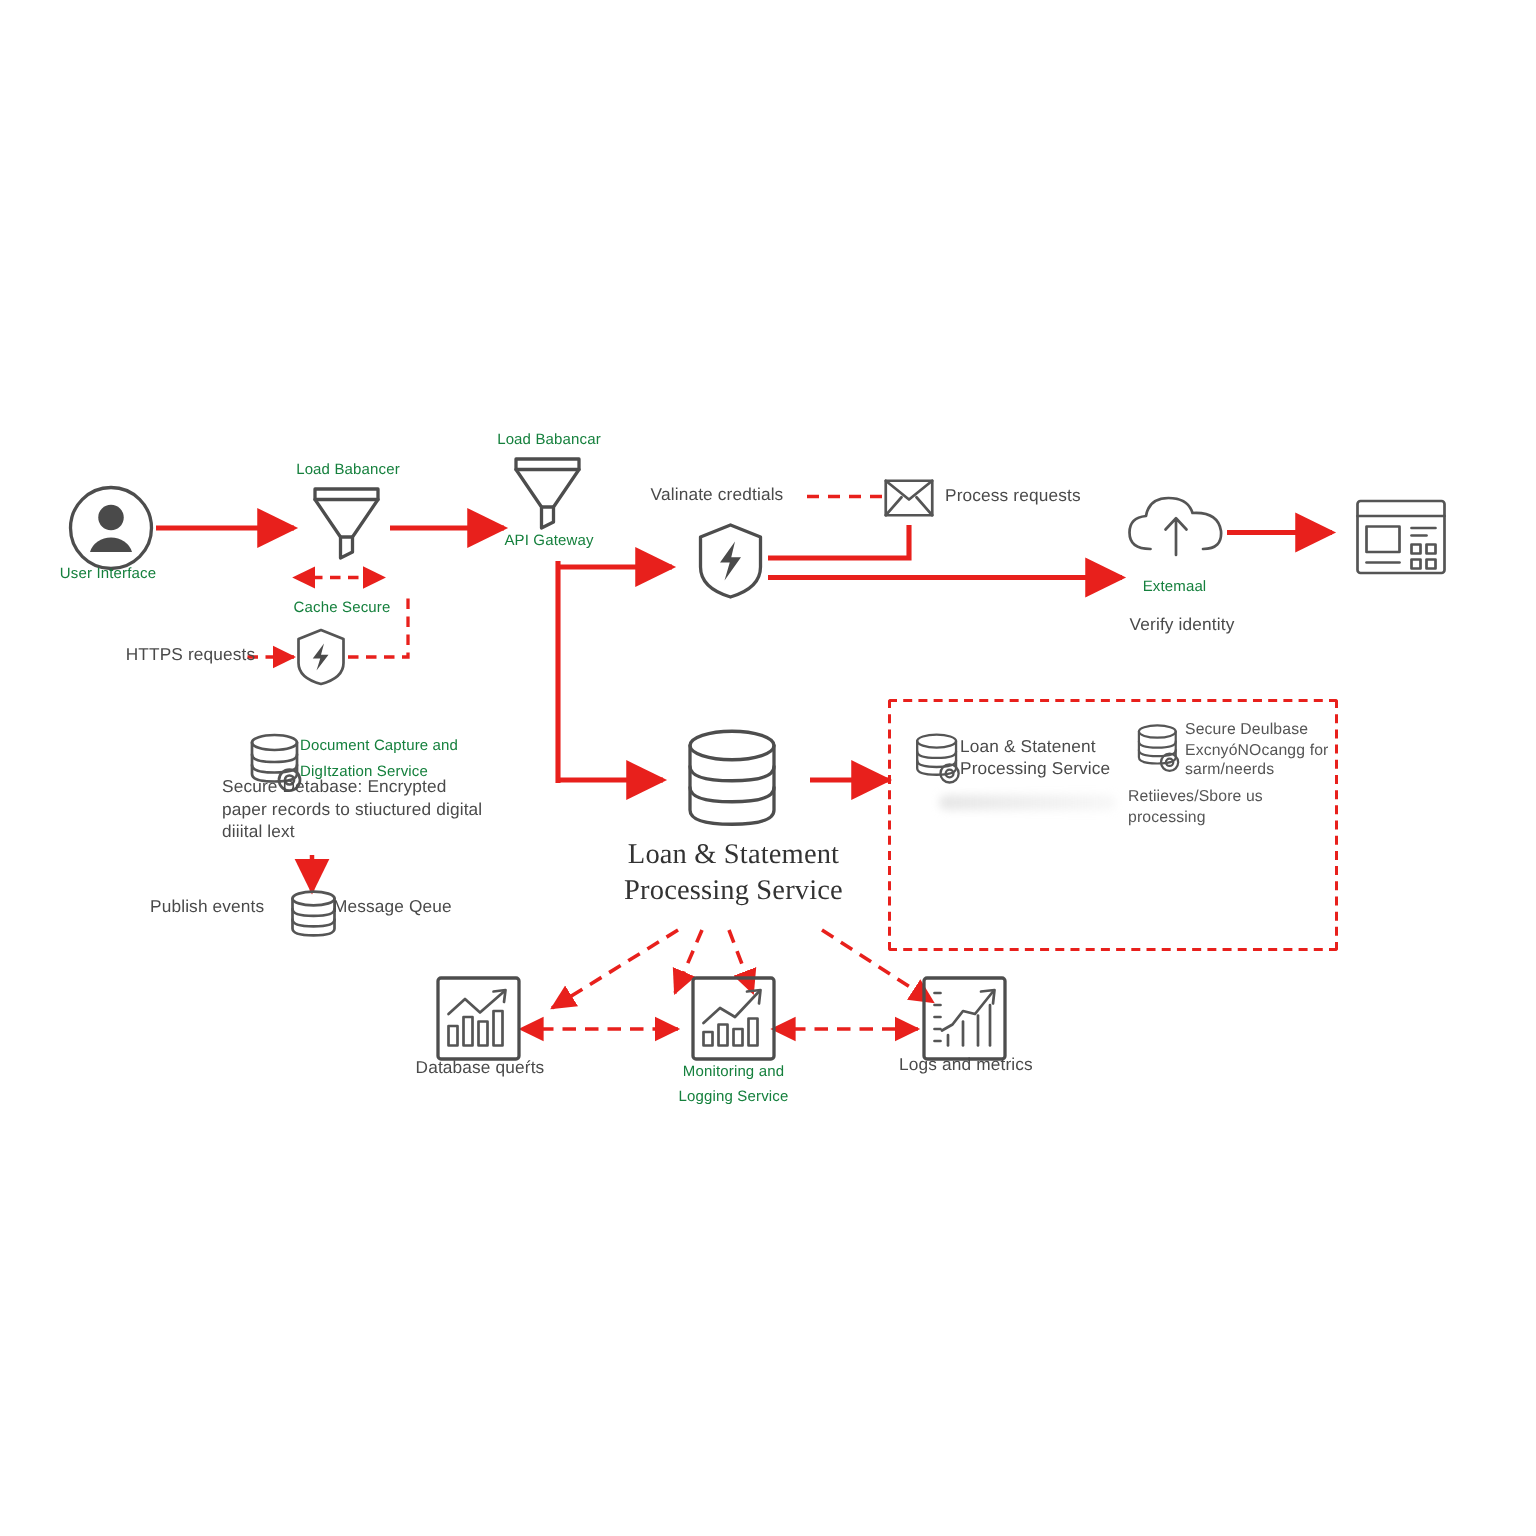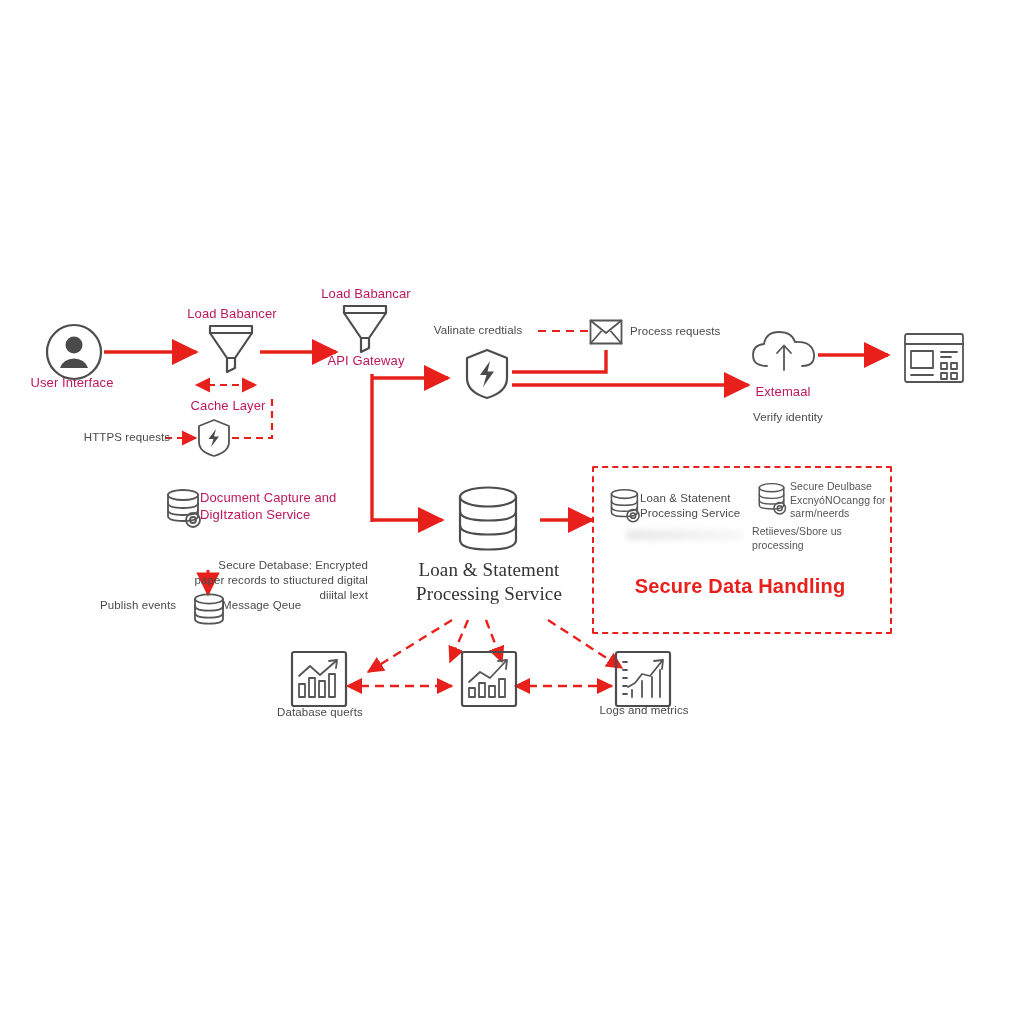--- a/index.html
+++ b/index.html
@@ -6,23 +6,23 @@
   html,body{margin:0;padding:0;background:#ffffff;}
   body{
     width:1024px;height:1024px;overflow:hidden;
     font-family:"Liberation Sans","DejaVu Sans",sans-serif;
     color:#3a3a3a;
     position:relative;
   }
   #canvas{position:absolute;left:0;top:0;width:1024px;height:1024px;}
   .lbl{
     position:absolute;
-    font-size:13px;
+    font-size:10px;
     line-height:17px;
-    color:#be185d;
+    color:#15803d;
     text-align:center;
     white-space:pre-line;
     letter-spacing:.1px;
   }
   .lbl-left{text-align:left;}
   .small{font-size:11.5px;line-height:15px;color:#4a4a4a;}
   .tiny{font-size:10.5px;line-height:13.5px;color:#555;}
   .big{font-size:19px;line-height:24px;color:#333;}
   .redhead{
     font-size:20px;font-weight:bold;color:#E8201C;line-height:24px;
@@ -119,21 +119,21 @@
   <div class="lbl" style="left:296px;top:285px;width:140px;">Load Babancar</div>
   <div class="icon" style="left:338px;top:302px;">
     <svg width="54" height="56" viewBox="0 0 54 56">
       <rect x="6" y="4" width="42" height="7" class="stroke"></rect>
       <path d="M6 11 L23 36 L23 50 L31 46 L31 36 L48 11" class="stroke"></path>
       <path d="M23 36 L31 36" class="stroke"></path>
     </svg>
   </div>
   <div class="lbl" style="left:298px;top:352px;width:136px;">API Gateway</div>
 
-  <div class="lbl" style="left:160px;top:397px;width:136px;">Cache Layer</div>
+  <div class="lbl" style="left:160px;top:397px;width:136px;">Cache Secure</div>
   <div class="lbl lbl-left small" style="left:82px;top:430px;width:90px;text-align:center;">HTTPS requests</div>
   <div class="icon" style="left:196px;top:418px;">
     <svg width="36" height="40" viewBox="0 0 36 40">
       <path d="M18 2 L33 8 L33 24 Q33 34 18 38 Q3 34 3 24 L3 8 Z" class="stroke-thin"></path>
       <path d="M20 11 L12.5 21 L17.5 21 L15 29 L23 18.5 L18 18.5 Z" class="fill-dark"></path>
     </svg>
   </div>
 
   <div class="lbl small" style="left:418px;top:323px;width:120px;">Valinate credtials</div>
 
@@ -182,21 +182,21 @@
       <ellipse cx="19" cy="7" rx="15" ry="5" class="stroke-thin"></ellipse>
       <path d="M4 7 L4 28 Q4 33 19 33 Q34 33 34 28 L34 7" class="stroke-thin"></path>
       <path d="M4 15 Q4 20 19 20 Q34 20 34 15" class="stroke-thin"></path>
       <path d="M4 22 Q4 27 19 27 Q34 27 34 22" class="stroke-thin"></path>
       <circle cx="29" cy="32" r="7" class="stroke-thin"></circle>
       <circle cx="29" cy="32" r="3" class="stroke-thin"></circle>
     </svg>
   </div>
   <div class="lbl lbl-left" style="left:200px;top:489px;width:210px;text-align:left;">Document Capture and
 DigItzation Service</div>
-  <div class="lbl lbl-left small" style="left:148px;top:518px;width:220px;text-align:right;margin-top:40px;">Secure Detabase: Encrypted
+  <div class="lbl lbl-left small" style="left:148px;top:518px;width:220px;text-align:left;">Secure Detabase: Encrypted
 paper records to stiuctured digital
 diiital lext</div>
 
   <div class="lbl lbl-left small" style="left:100px;top:598px;width:90px;text-align:left;">Publish events</div>
   <div class="icon" style="left:192px;top:593px;">
     <svg width="34" height="34" viewBox="0 0 34 34">
       <ellipse cx="17" cy="6" rx="14" ry="4.6" class="stroke-thin"></ellipse>
       <path d="M3 6 L3 26 Q3 30.6 17 30.6 Q31 30.6 31 26 L31 6" class="stroke-thin"></path>
       <path d="M3 13 Q3 17.6 17 17.6 Q31 17.6 31 13" class="stroke-thin"></path>
       <path d="M3 20 Q3 24.6 17 24.6 Q31 24.6 31 20" class="stroke-thin"></path>
@@ -240,21 +240,20 @@
       <circle cx="29" cy="32" r="7" class="stroke-thin"></circle>
       <circle cx="29" cy="32" r="3" class="stroke-thin"></circle>
     </svg>
   </div>
   <div class="lbl lbl-left tiny" style="left:790px;top:480px;width:98px;text-align:left;">Secure Deulbase
 ExcnyóNOcangg for
 sarm/neerds</div>
   <div class="lbl lbl-left tiny" style="left:752px;top:525px;width:110px;text-align:left;">Retiieves/Sbore us
 processing</div>
 
-  <div class="redhead" style="position:absolute;left:592px;top:574px;width:296px;text-align:center;">Secure Data Handling</div>
 
   <div class="icon" style="left:290px;top:650px;">
     <svg width="58" height="58" viewBox="0 0 58 58">
       <rect x="2" y="2" width="54" height="54" rx="2" class="stroke"></rect>
       <path d="M9 26 L20 16 L30 25 L46 11" class="stroke-thin"></path>
       <path d="M39 11 L47 10 L46 18" class="stroke-thin"></path>
       <rect x="9" y="34" width="6" height="13" class="stroke-thin"></rect>
       <rect x="19" y="28" width="6" height="19" class="stroke-thin"></rect>
       <rect x="29" y="31" width="6" height="16" class="stroke-thin"></rect>
       <rect x="39" y="24" width="6" height="23" class="stroke-thin"></rect>
@@ -266,20 +265,22 @@
     <svg width="58" height="58" viewBox="0 0 58 58">
       <rect x="2" y="2" width="54" height="54" rx="2" class="stroke"></rect>
       <path d="M9 32 L20 22 L30 28 L46 11" class="stroke-thin"></path>
       <path d="M38 11 L47 10 L46 19" class="stroke-thin"></path>
       <rect x="9" y="38" width="6" height="9" class="stroke-thin"></rect>
       <rect x="19" y="33" width="6" height="14" class="stroke-thin"></rect>
       <rect x="29" y="36" width="6" height="11" class="stroke-thin"></rect>
       <rect x="39" y="29" width="6" height="18" class="stroke-thin"></rect>
     </svg>
   </div>
+  <div class="lbl" style="left:418px;top:706px;width:142px;">Monitoring and
+Logging Service</div>
 
   <div class="icon" style="left:614px;top:650px;">
     <svg width="58" height="58" viewBox="0 0 58 58">
       <rect x="2" y="2" width="54" height="54" rx="2" class="stroke"></rect>
       <line x1="9" y1="12" x2="13" y2="12" class="stroke-thin"></line>
       <line x1="9" y1="20" x2="13" y2="20" class="stroke-thin"></line>
       <line x1="9" y1="28" x2="13" y2="28" class="stroke-thin"></line>
       <line x1="9" y1="36" x2="13" y2="36" class="stroke-thin"></line>
       <line x1="9" y1="44" x2="13" y2="44" class="stroke-thin"></line>
       <path d="M14 37 L21 33 L28 24 L36 26 L48 11" class="stroke-thin"></path>

